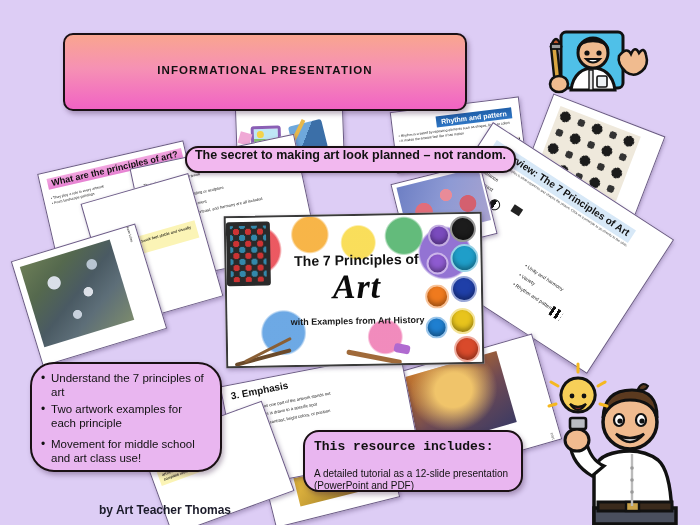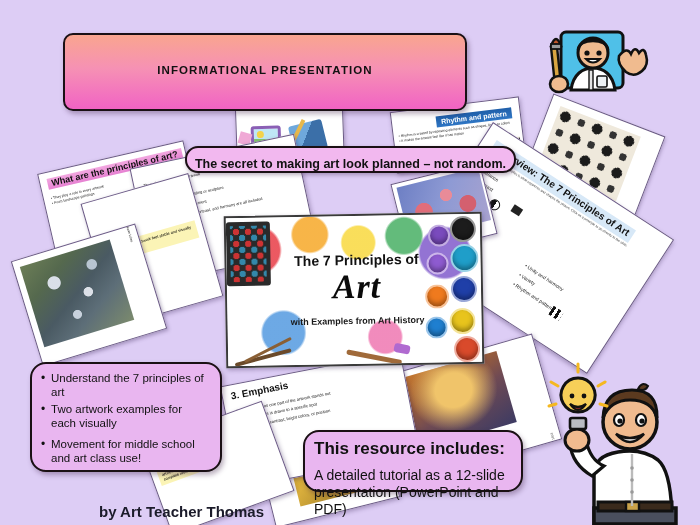--- a/index.html
+++ b/index.html
@@ -103,29 +103,29 @@
     font-size: 27px; font-weight: bold; letter-spacing: .6px; color: #0b0b0b;
     text-transform: uppercase; white-space: nowrap;
   }
 
   
   #tagline-pill {
     position: absolute; left: 185px; top: 146px; width: 331px; height: 27px;
     border-radius: 13px; border: 2px solid #1a1014;
     background: #f2b8ef;
     box-shadow: 1px 2px 4px rgba(60,30,70,.35);
-    display: flex; align-items: flex-end; justify-content: center;
+    display: flex; align-items: flex-start; justify-content: center;
     z-index: 41;
   }
   #tagline-pill span { font-size: 12.5px; font-weight: bold; color: #111; white-space: nowrap; }
 
   
   #features-card {
     position: absolute; left: 30px; top: 362px; width: 192px; height: 110px;
-    border-radius: 16px; border: 2px solid #1a1014;
+    border-radius: 24px; border: 2px solid #1a1014;
     background: #e9b6f0;
     box-shadow: 2px 3px 5px rgba(60,30,70,.35);
     padding: 8px 10px 6px 8px;
     z-index: 42;
   }
   #features-card li {
     list-style: none; font-size: 11.5px; color: #111; line-height: 1.18;
     padding-left: 11px; position: relative; margin-bottom: 4px;
   }
   #features-card li:before { content: "•"; position: absolute; left: 1px; top: -1px; font-size: 12px; }
@@ -133,27 +133,27 @@
 
   
   #resource-card {
     position: absolute; left: 303px; top: 430px; width: 220px; height: 62px;
     border-radius: 16px; border: 2px solid #1a1014;
     background: #e9b6f0;
     box-shadow: 2px 3px 5px rgba(60,30,70,.35);
     padding: 7px 9px;
     z-index: 42;
   }
-  #resource-card .rh { font-size: 17px; font-weight: bold; color: #111; margin-bottom: 8px; }
-  #resource-card .rb { font-size: 14px; color: #111; line-height: 1.22; }
+  #resource-card .rh { font-size: 13px; font-weight: bold; color: #111; margin-bottom: 14px; font-family: Liberation Mono, monospace; }
+  #resource-card .rb { font-size: 10px; color: #111; line-height: 1.22; }
 
   
   #credit {
     position: absolute; left: 99px; top: 503px;
-    font-size: 15px; font-weight: bold; color: #1b1b2a; z-index: 42;
+    font-size: 12px; font-weight: bold; color: #1b1b2a; z-index: 42;
   }
 
   
   #brand-logo { position: absolute; left: 527px; top: 22px; width: 140px; height: 100px; z-index: 45; }
   #brand-logo .logo-name {
     position: absolute; bottom: 0; left: 0; width: 100%; text-align: center;
     font-size: 11px; font-weight: bold; letter-spacing: .8px; color: #111;
   }
 </style>
 </head>
@@ -313,21 +313,21 @@
     <div id="kicker">INFORMATIONAL PRESENTATION</div>
   </div>
 
   <div id="tagline-pill">
     <span>The secret to making art look planned – not random.</span>
   </div>
 
   <div id="features-card">
     <ul>
       <li>Understand the 7 principles of art</li>
-      <li>Two artwork examples for each visually</li>
+      <li>Two artwork examples for each principle</li>
       <li class="gap">Movement for middle school and art class use!</li>
     </ul>
   </div>
 
   <div id="resource-card">
     <div class="rh">This resource includes:</div>
     <div class="rb">A detailed tutorial as a 12-slide presentation (PowerPoint and PDF)</div>
   </div>
 
   <div id="credit">by Art Teacher Thomas</div>

